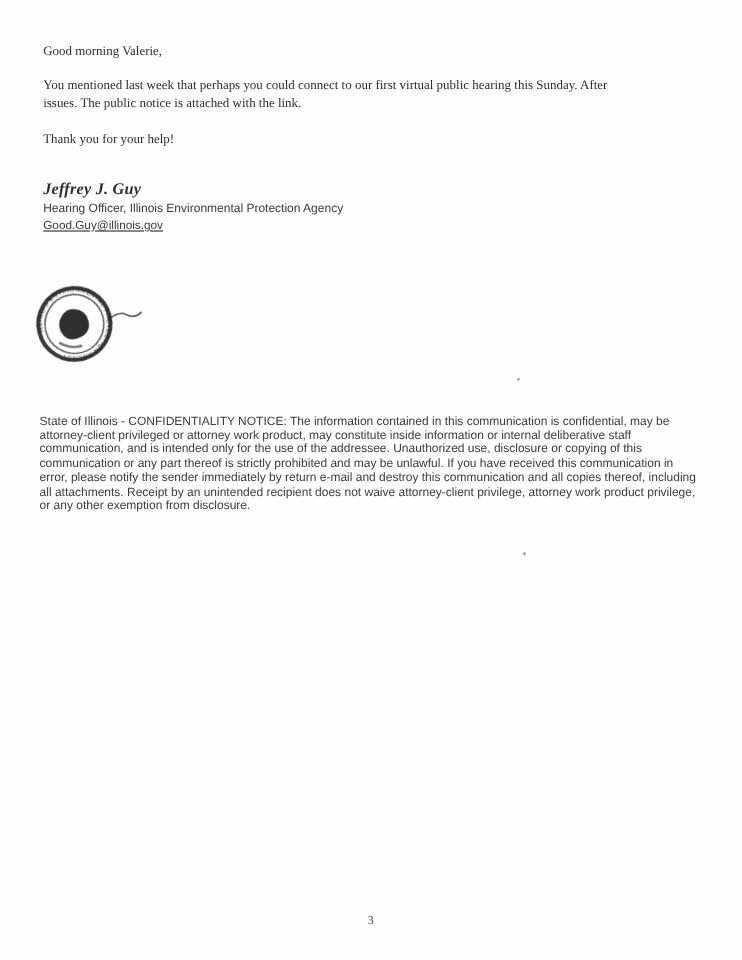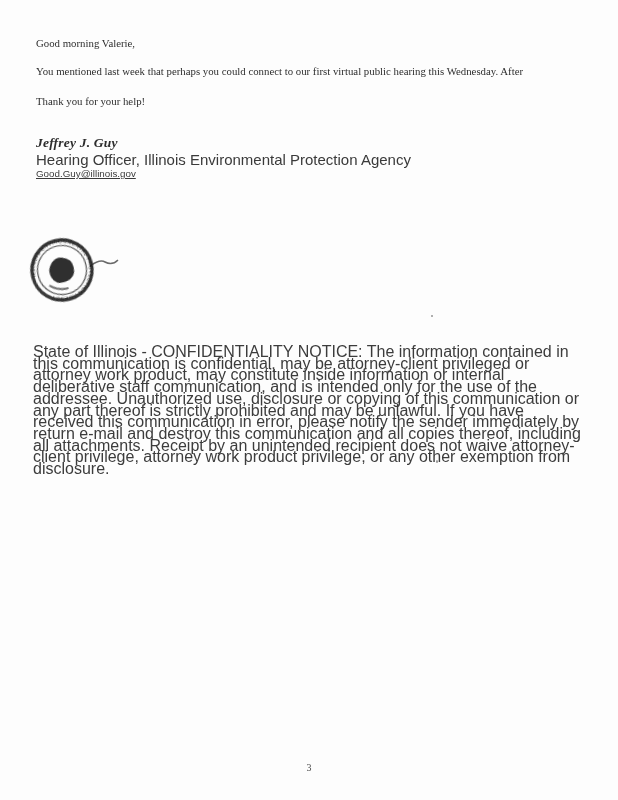--- a/index.html
+++ b/index.html
@@ -31,21 +31,21 @@
   .sig-name {
     margin-top: 26px;
     font-style: italic;
     font-weight: bold;
     font-size: 13.5px;
     line-height: 15px;
     letter-spacing: 0.2px;
   }
   .sig-line {
     font-family: "Liberation Sans", sans-serif;
-    font-size: 15px;
+    font-size: 10px;
     line-height: 12px;
     color: #3a3a3a;
     white-space: nowrap;
   }
   .sig-line.first { margin-top: 4px; }
   .sig-email {
     display: inline-block;
     font-family: "Liberation Sans", sans-serif;
     font-size: 9.8px;
     line-height: 12px;
@@ -61,21 +61,21 @@
     width: 104px;
     height: 78px;
   }
 
   .disclaimer {
     position: absolute;
     left: 33px;
     top: 330px;
     width: 551px;
     font-family: "Liberation Sans", sans-serif;
-    font-size: 16px;
+    font-size: 10px;
     line-height: 11.7px;
     color: #3c3c3c;
   }
 
   .page-number {
     position: absolute;
     left: 0;
     right: 0;
     top: 746px;
     text-align: center;
@@ -97,21 +97,22 @@
 </head>
 <body>
 
 <div class="page">
   <div class="scan-layer">
 
     <div class="letter-block">
       <div class="greeting">Good morning Valerie,</div>
 
       <div>
-        <div class="body-line">You mentioned last week that perhaps you could connect to our first virtual public hearing this Wednesday. After</div>
+        <div class="body-line">You mentioned last week that perhaps you could connect to our first virtual public hearing this Sunday. After</div>
+        <div class="body-line">issues.  The public notice is attached with the link.</div>
       </div>
 
       <div class="closing">Thank you for your help!</div>
 
       <div>
         <div class="sig-name">Jeffrey J. Guy</div>
         <div class="sig-line first">Hearing Officer, Illinois Environmental Protection Agency</div>
         <span class="sig-email">Good.Guy@illinois.gov</span>
       </div>
     </div>

